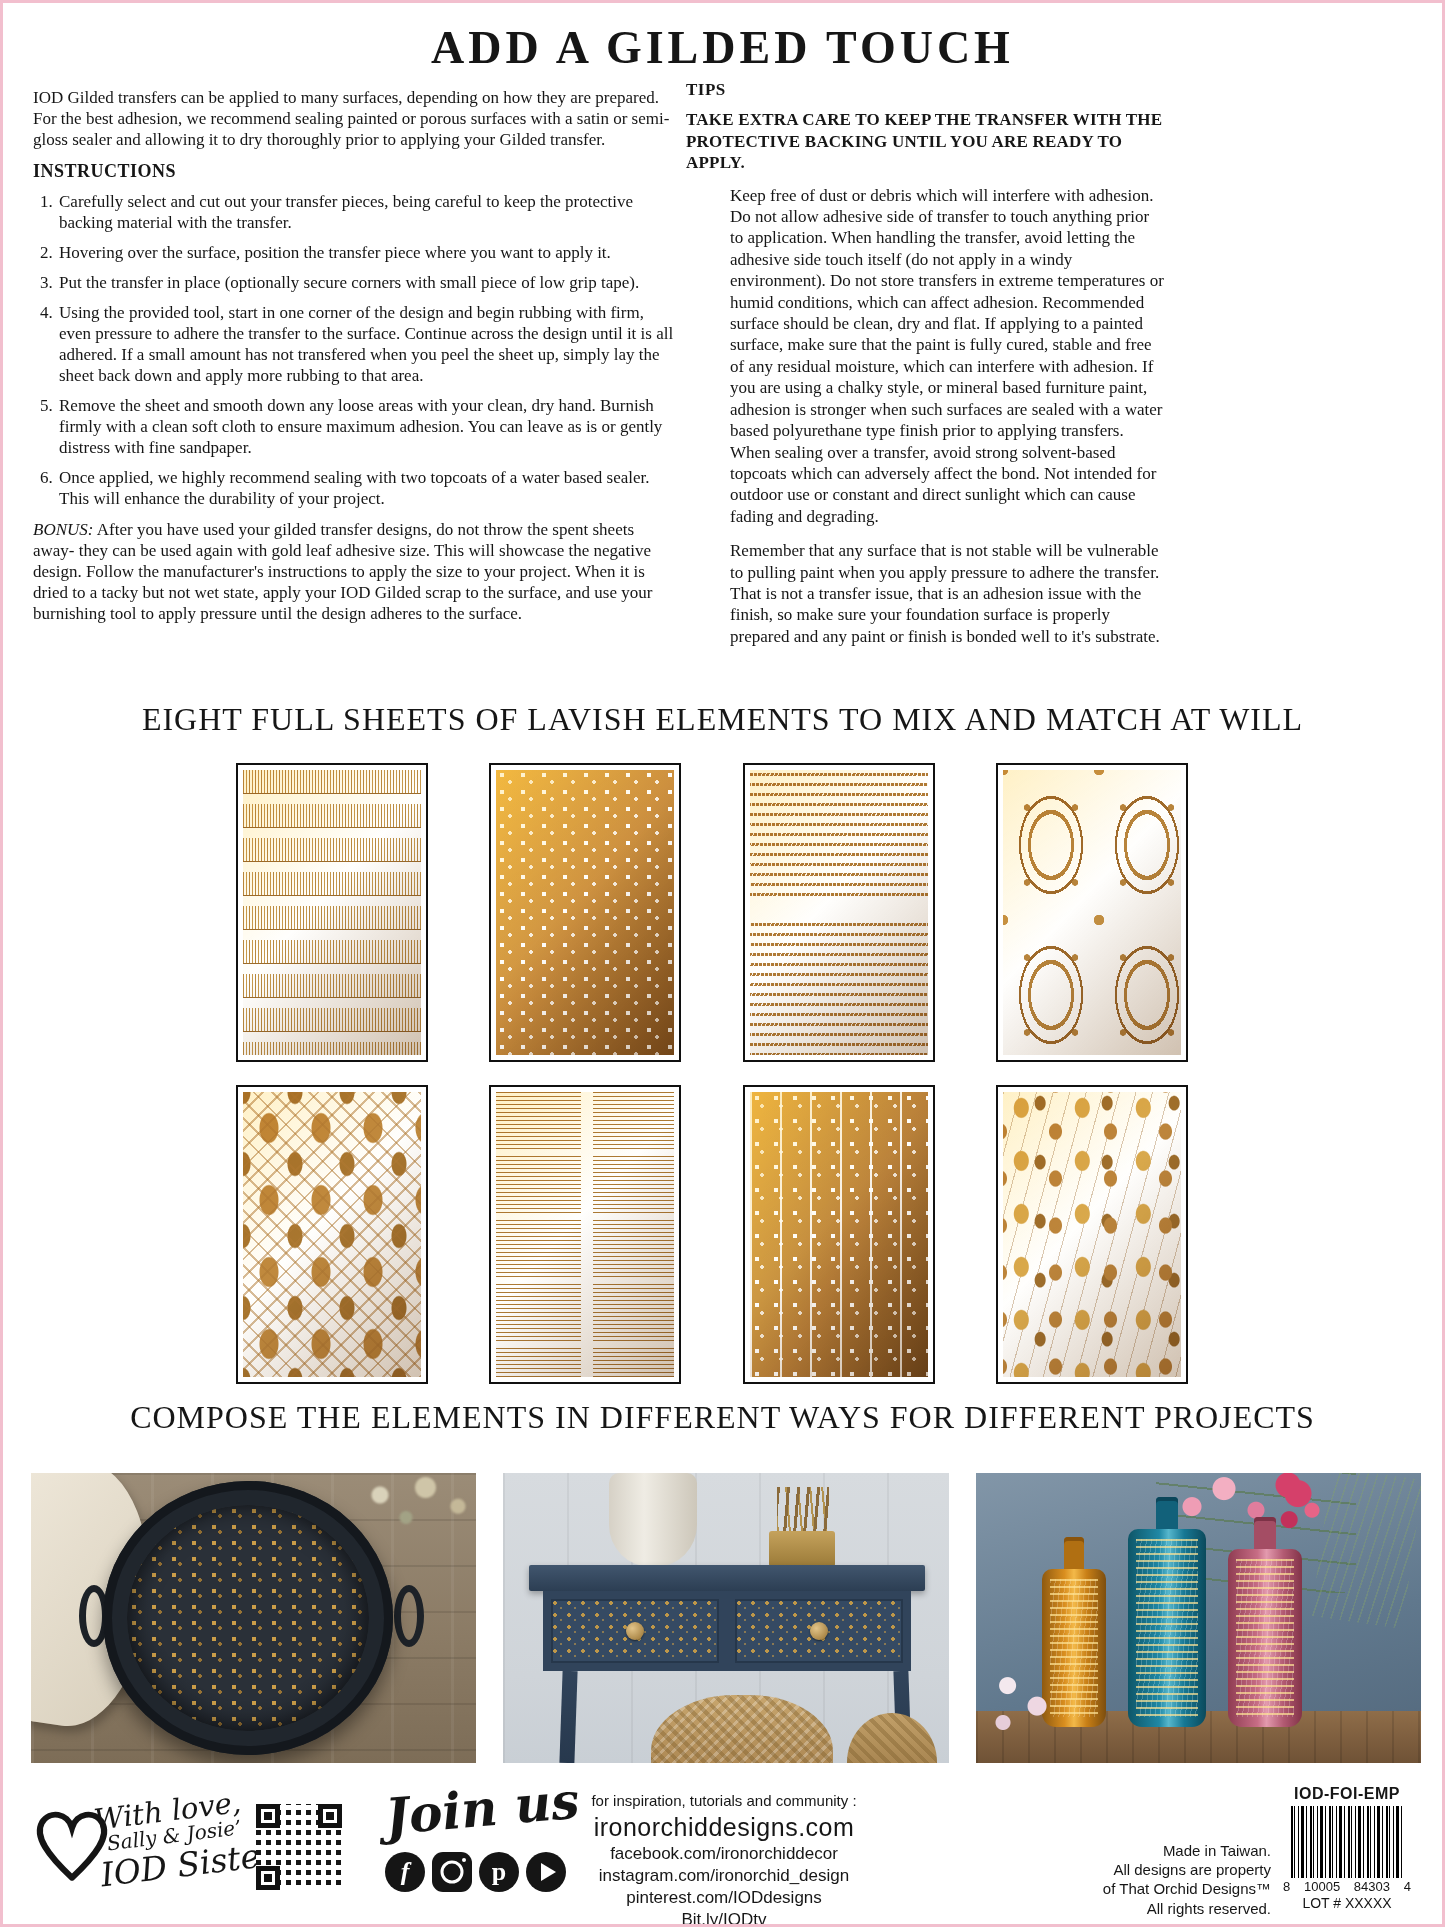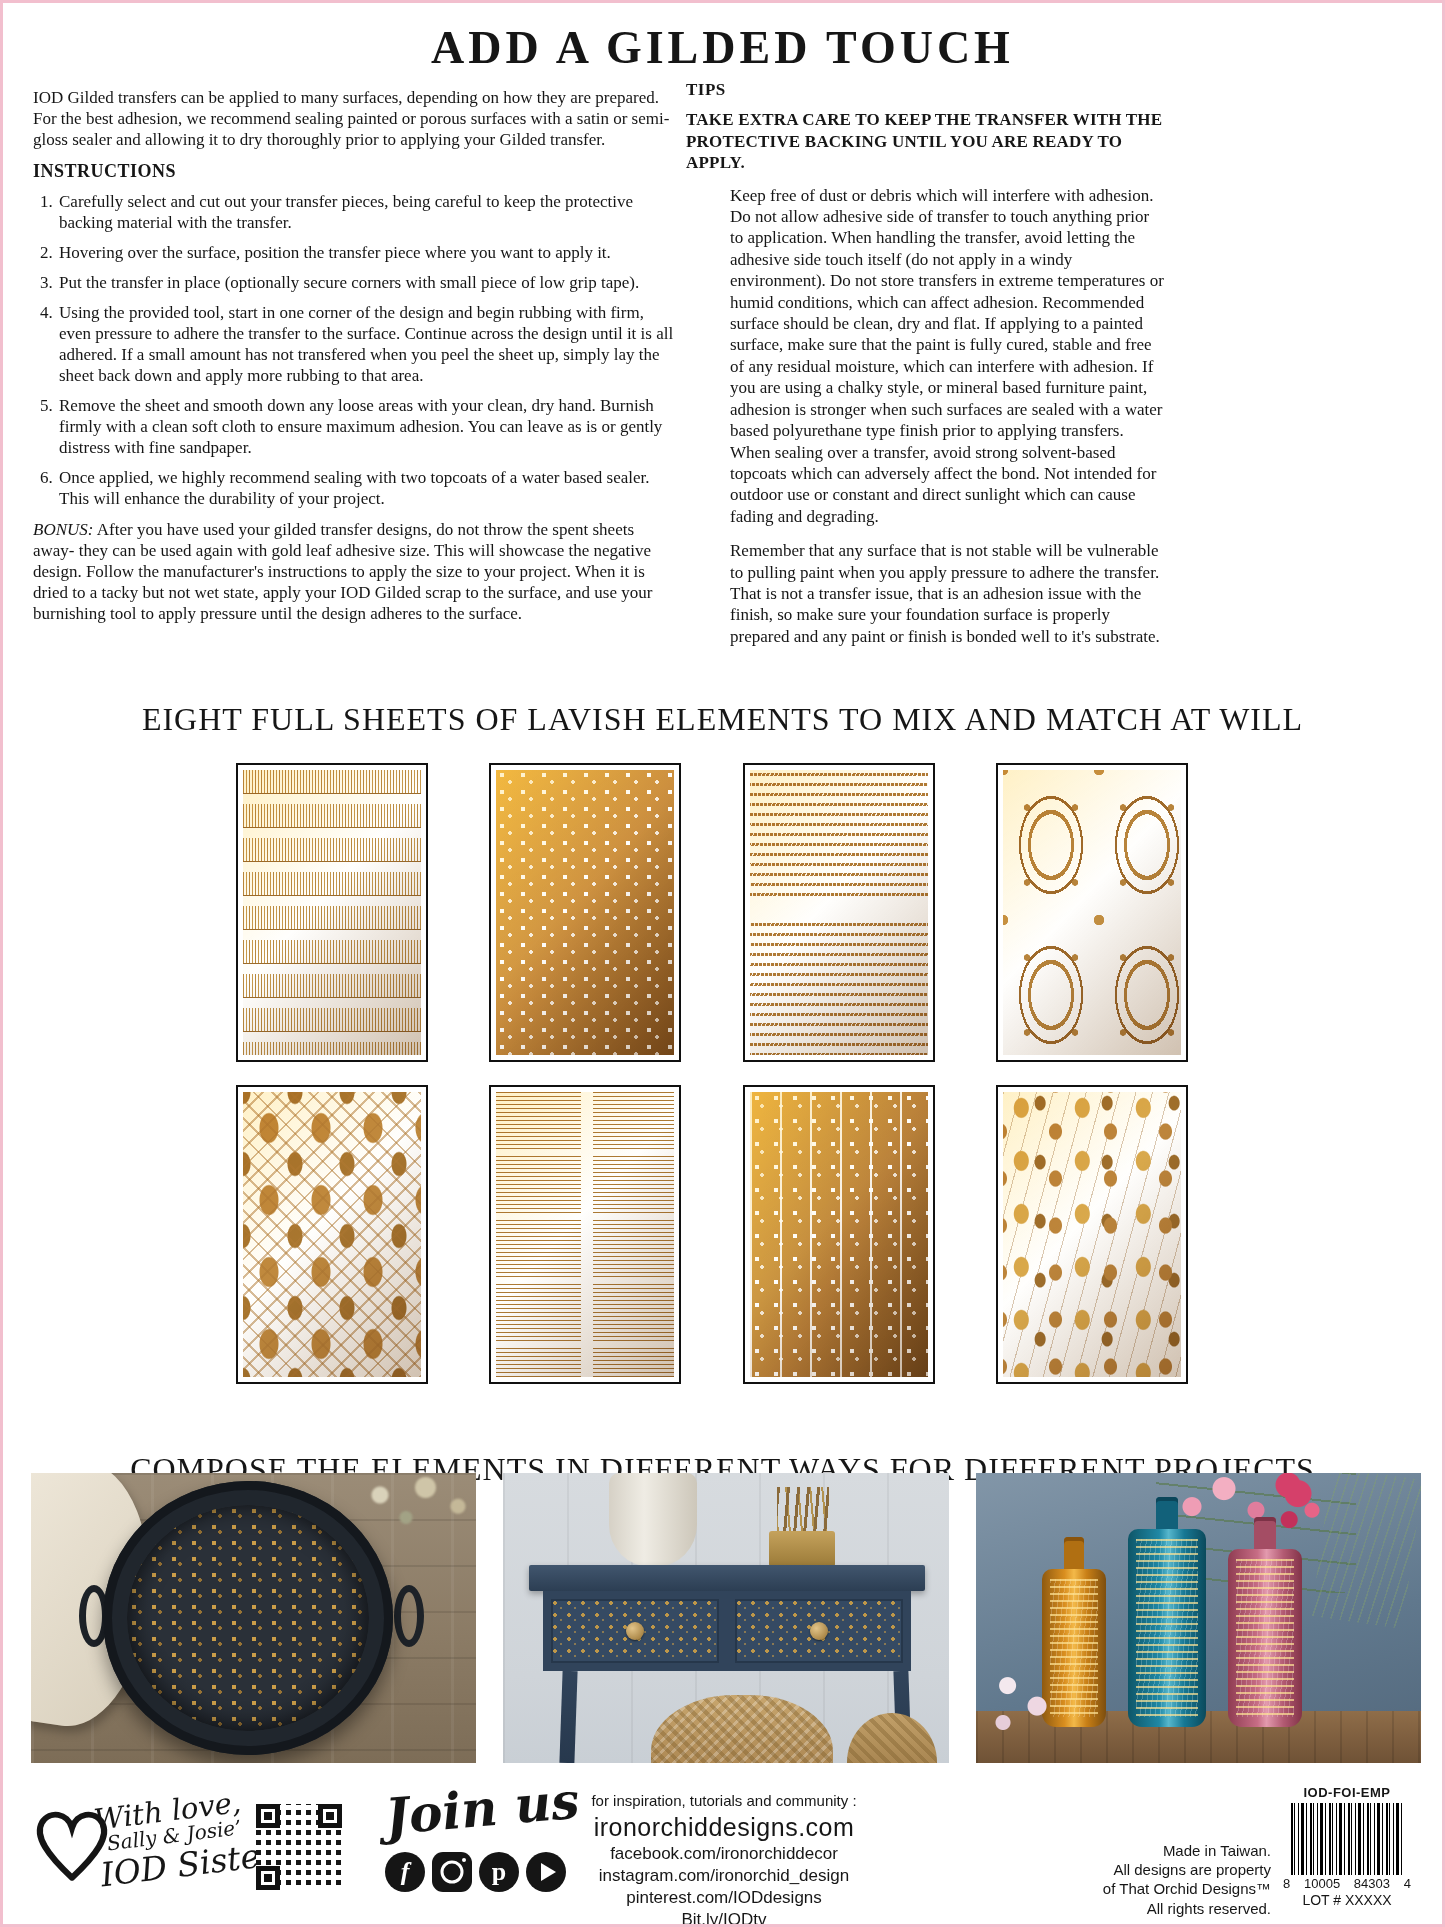--- a/index.html
+++ b/index.html
@@ -8,21 +8,21 @@
     position: relative; width: 1445px; height: 1927px; background: #fff;
     font-family: "Liberation Serif", serif; color: #161616;
     border: 3px solid #f2bfce; overflow: hidden; margin: 0 auto;
   }
   
   .title { position: absolute; top: 18px; left: 0; width: 100%; text-align: center;
     font-size: 46px; font-weight: 700; letter-spacing: 4px; }
   .band-heading { position: absolute; left: 0; width: 100%; text-align: center;
     font-size: 32px; font-weight: 400; letter-spacing: 1px; white-space: nowrap; }
   .h-sheets { top: 698px; }
-  .h-compose { top: 1448px; }
+  .h-compose { top: 1396px; }
   
   .col-left { position: absolute; left: 30px; top: 84px; width: 645px;
     font-size: 17px; line-height: 1.24; }
   .col-left .intro { margin-bottom: 8px; }
   .instr-h { font-size: 18px; font-weight: 700; margin: 10px 0 8px; letter-spacing: .5px; }
   .col-left ol { margin: 0 0 6px 0; padding-left: 24px; }
   .col-left ol li { margin-bottom: 9px; padding-left: 2px; }
   .bonus { margin-top: 6px; }
   .bonus i { font-style: italic; }
   .col-right { position: absolute; left: 683px; top: 76px; width: 478px;
@@ -221,21 +221,21 @@
     border-bottom: 9px solid transparent; margin-left: 5px; }
   .community { position: absolute; left: 556px; top: 1788px; width: 330px; text-align: center;
     font-family: "Liberation Sans", sans-serif; line-height: 1.3; }
   .c-intro { font-size: 15px; }
   .c-domain { font-size: 25px; letter-spacing: .5px; }
   .community .c-line { font-size: 17px; }
   .madein { position: absolute; left: 1076px; top: 1838px; width: 192px; text-align: right;
     font-family: "Liberation Sans", sans-serif; font-size: 15px; line-height: 1.28; }
   .bc { position: absolute; left: 1280px; top: 1782px; width: 128px; text-align: center;
     font-family: "Liberation Sans", sans-serif; }
-  .bc-sku { font-size: 13px; font-weight: 700; letter-spacing: .5px; }
+  .bc-sku { font-size: 16px; font-weight: 700; letter-spacing: .5px; }
   .bc-bars { height: 72px; margin: 3px 8px 0; background:
     repeating-linear-gradient(90deg, #000 0 2px, #fff 2px 3px, #000 3px 4px, #fff 4px 7px,
       #000 7px 8px, #fff 8px 10px, #000 10px 13px, #fff 13px 15px, #000 15px 16px, #fff 16px 19px); }
   .bc-digits { display: flex; justify-content: space-between; align-items: flex-end;
     font-size: 13px; margin-top: 1px; }
   .bc-lot { font-size: 14px; margin-top: 1px; }
 </style>
 </head>
 <body>
 

